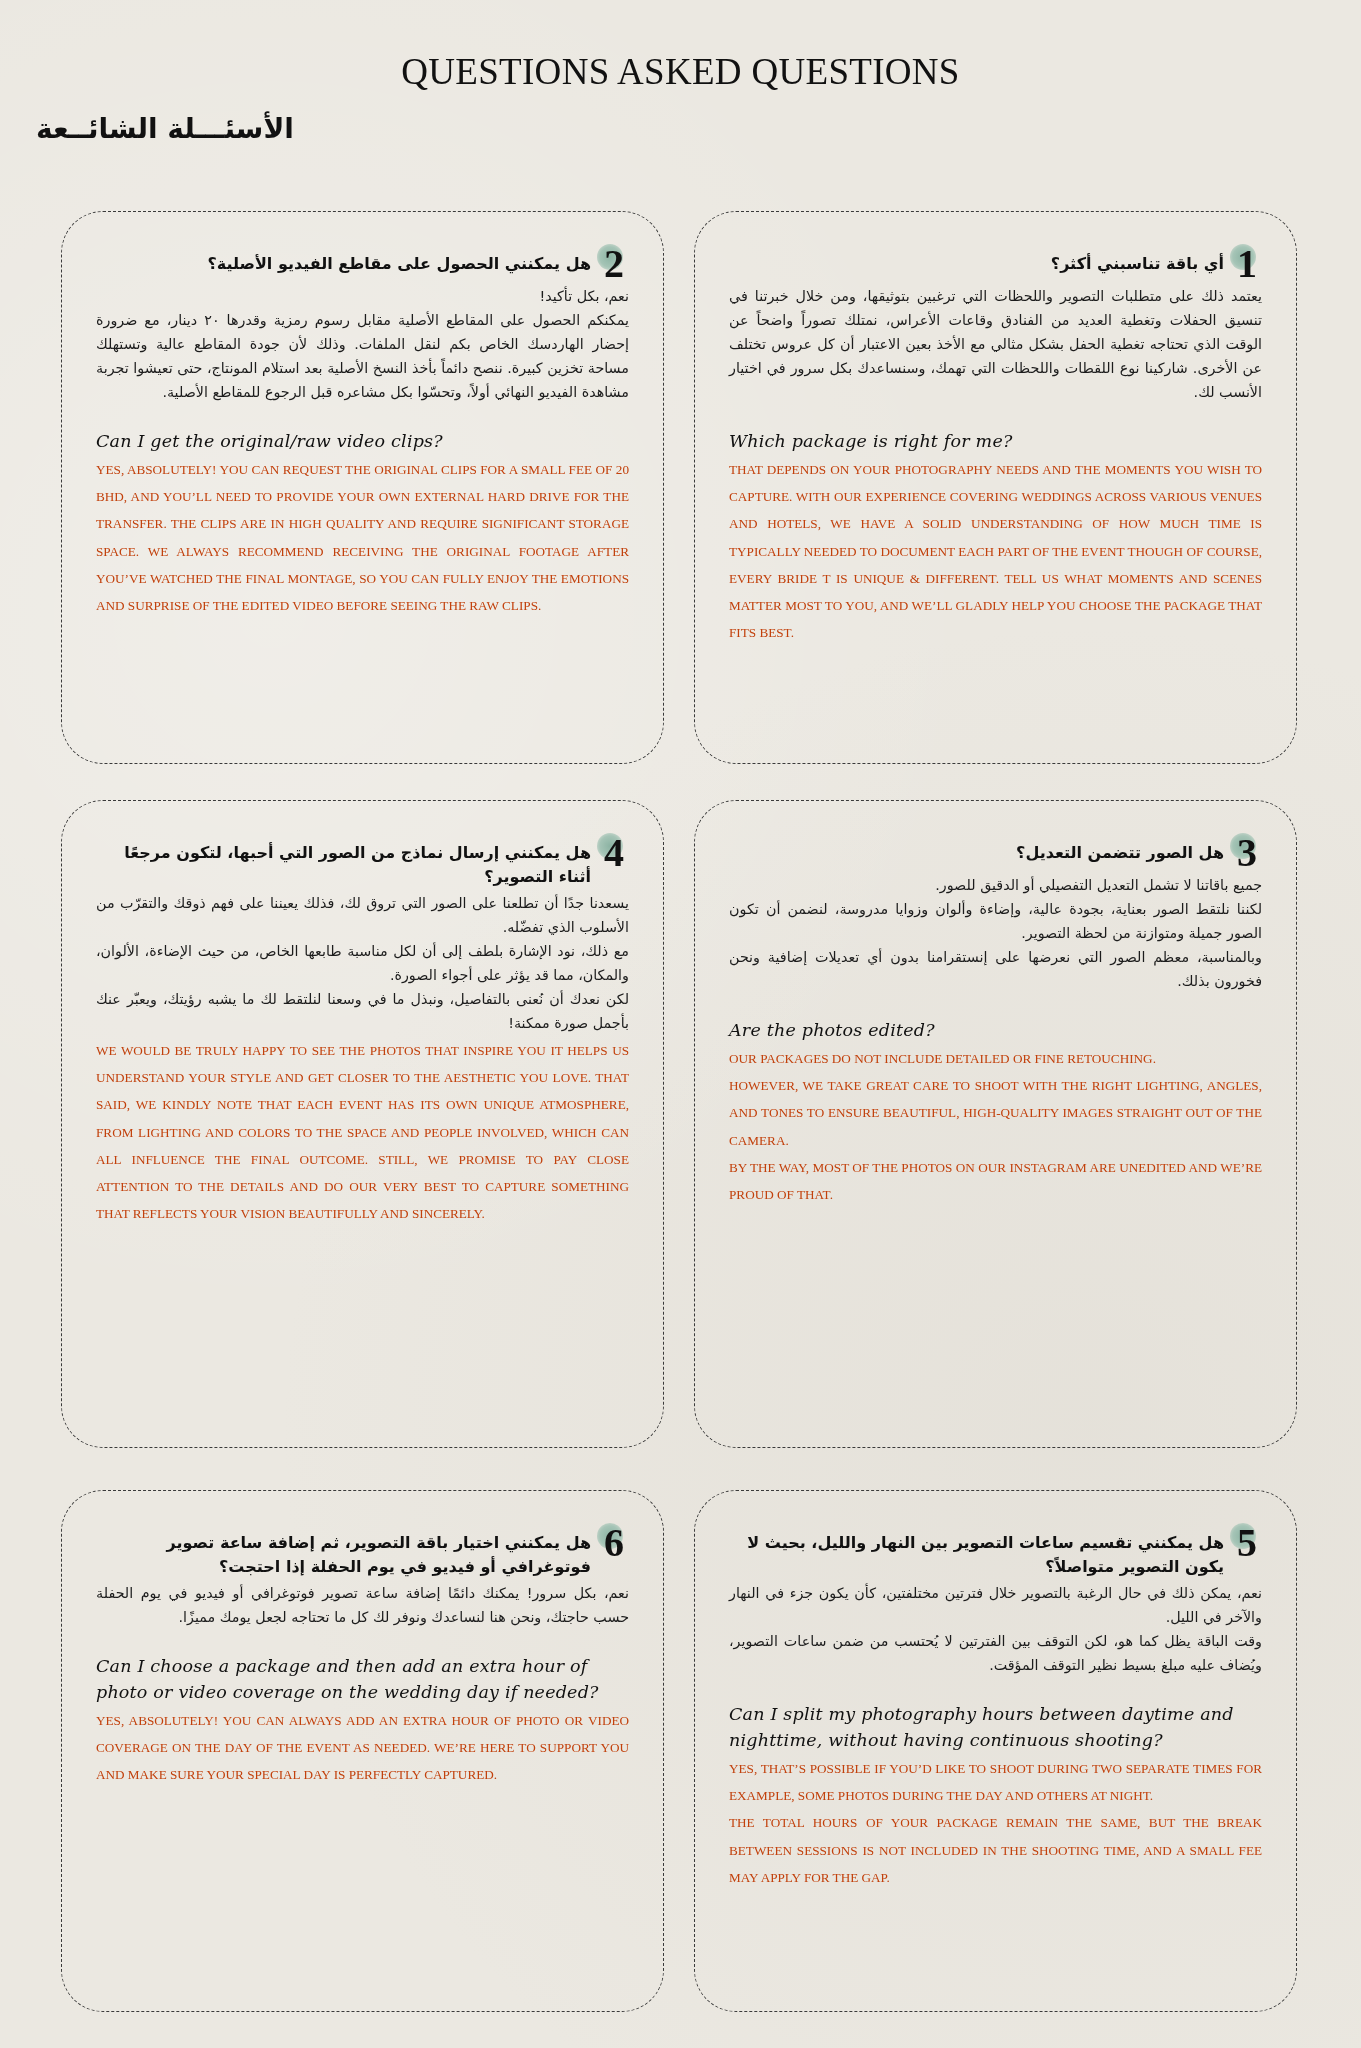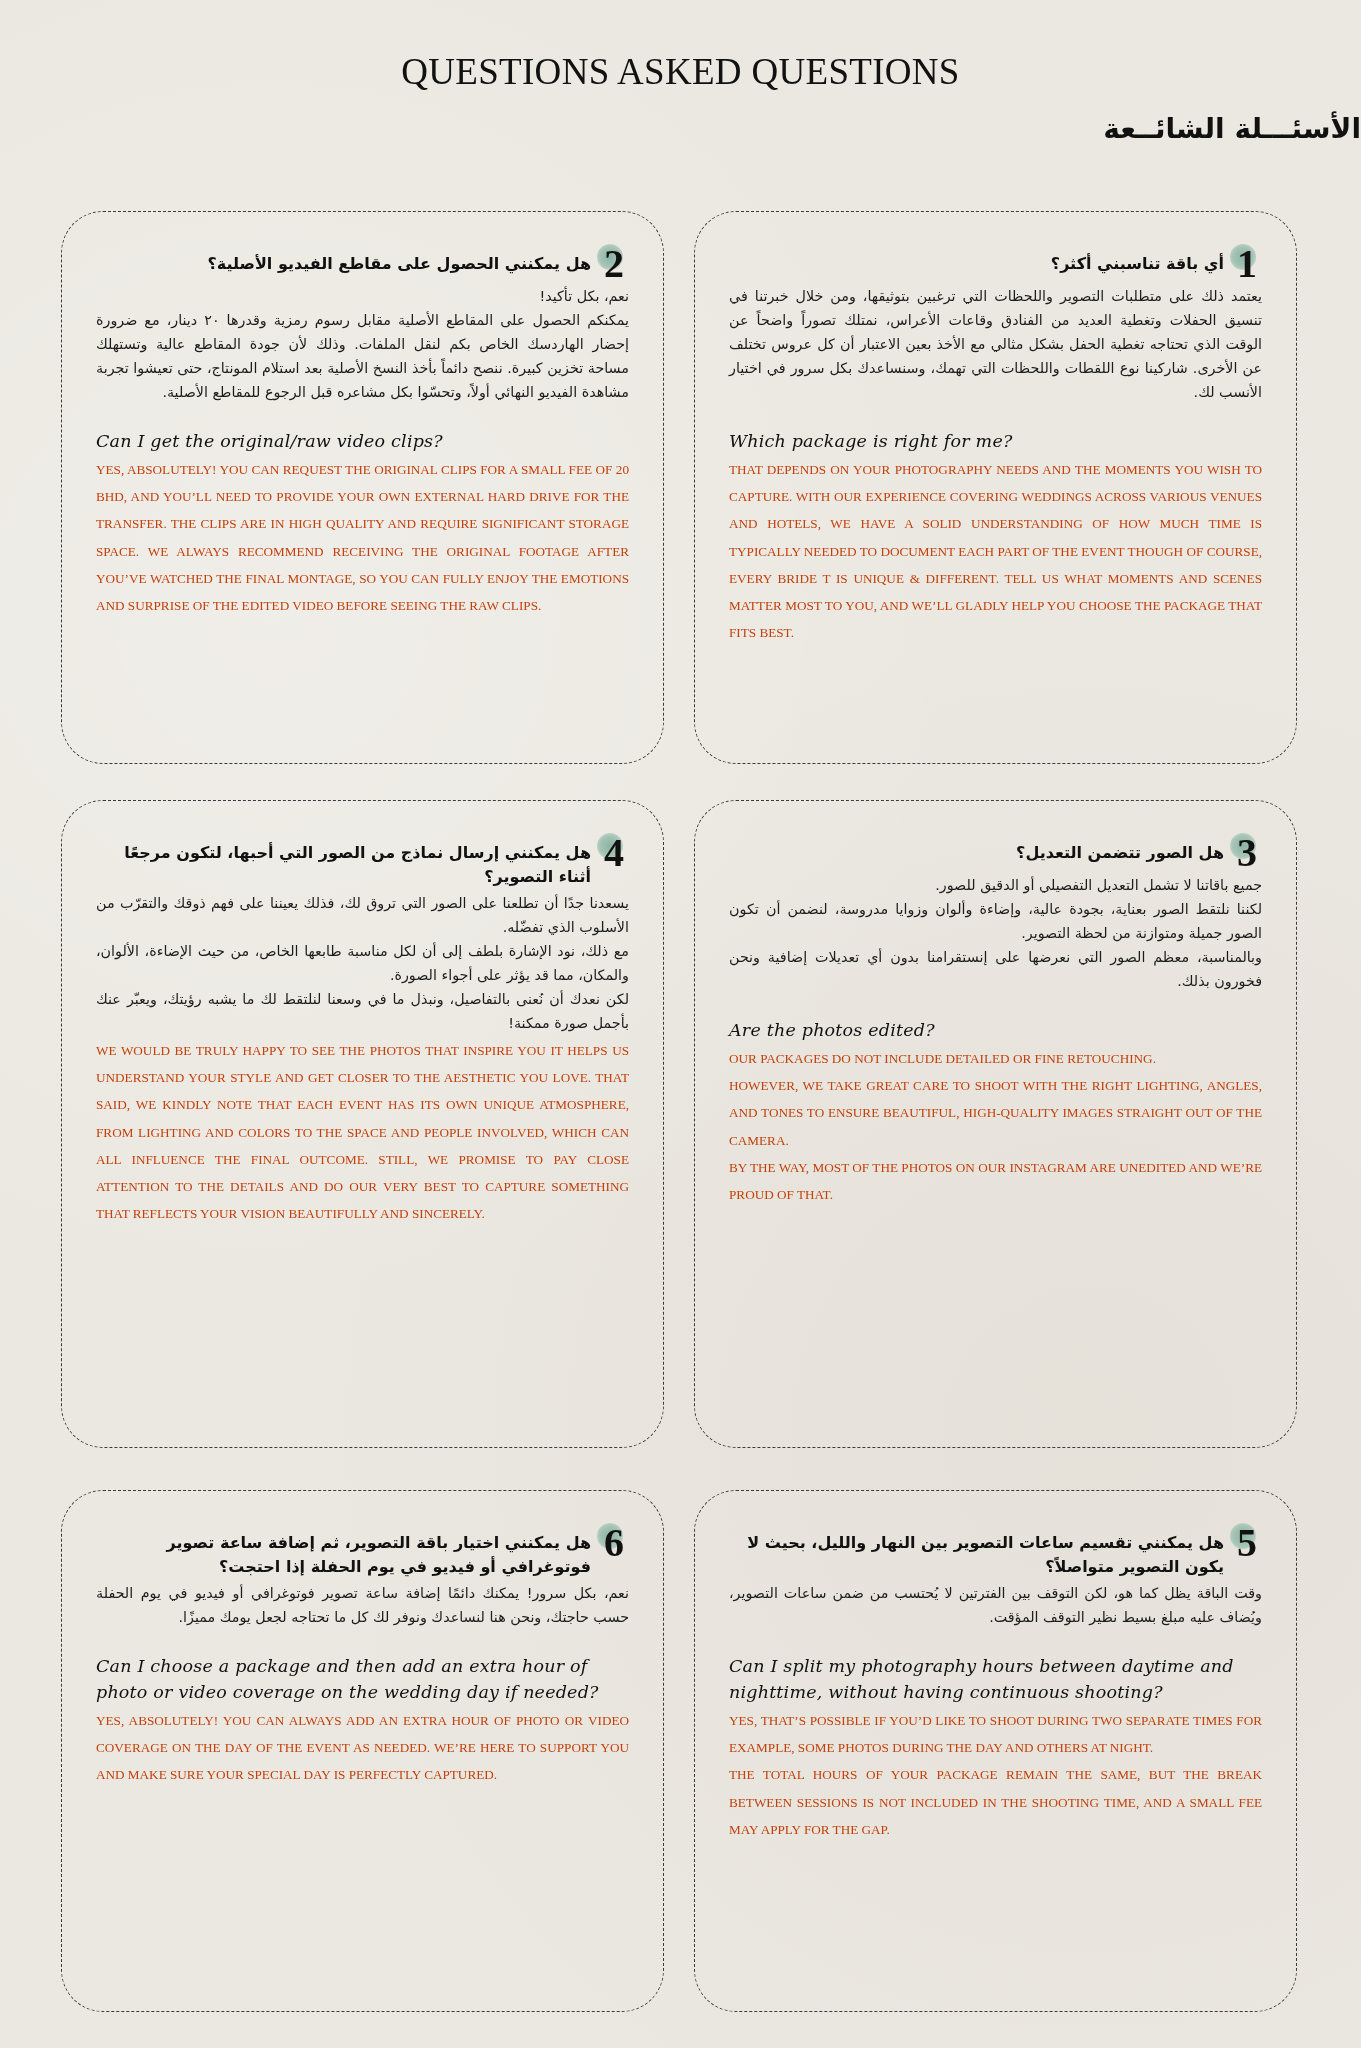--- a/index.html
+++ b/index.html
@@ -10,23 +10,23 @@
       radial-gradient(circle at 20% 30%, rgba(255,255,255,0.25) 0, transparent 40%),
       radial-gradient(circle at 80% 70%, rgba(210,205,195,0.25) 0, transparent 45%);
     color: #1a1a1a;
   }
   .page-title {
     position: absolute; left: 0; right: 0; top: 50px; text-align: center;
     font-family: "Liberation Serif", "DejaVu Serif", serif;
     font-size: 37px; letter-spacing: 0.3px; color: #111;
   }
   .page-title-ar {
-    position: absolute; left: 0; right: 0; top: 112px; text-align: right;
+    position: absolute; left: 0; right: 0; top: 112px; text-align: left;
     font-family: "DejaVu Sans", sans-serif; font-weight: bold;
-    font-size: 28px; color: #111; direction: rtl;
+    font-size: 28px; color: #111; direction: rtl; padding-left: 36px;
   }
   .card {
     position: absolute; box-sizing: border-box;
     border: 1.3px dashed #3a3a3a; border-radius: 42px;
   }
   .c1 { left: 694px; top: 211px; width: 603px; height: 553px; }
   .c2 { left: 61px;  top: 211px; width: 603px; height: 553px; }
   .c3 { left: 694px; top: 800px; width: 603px; height: 648px; }
   .c4 { left: 61px;  top: 800px; width: 603px; height: 648px; }
   .c5 { left: 694px; top: 1490px; width: 603px; height: 522px; }
@@ -144,20 +144,21 @@
   </div>
 </section>
 
 <section class="card c5">
   <div class="inner">
     <div class="q-ar">
       <div class="num"><span>5</span></div>
       <div class="q-ar-text">هل يمكنني تقسيم ساعات التصوير بين النهار والليل، بحيث لا يكون التصوير متواصلاً؟</div>
     </div>
     <div class="a-ar">
+      <p>نعم، يمكن ذلك في حال الرغبة بالتصوير خلال فترتين مختلفتين، كأن يكون جزء في النهار والآخر في الليل.</p>
       <p>وقت الباقة يظل كما هو، لكن التوقف بين الفترتين لا يُحتسب من ضمن ساعات التصوير، ويُضاف عليه مبلغ بسيط نظير التوقف المؤقت.</p>
     </div>
     <div class="q-en">Can I split my photography hours between daytime and nighttime, without having continuous shooting?</div>
     <div class="a-en">
       <p>Yes, that’s possible if you’d like to shoot during two separate times for example, some photos during the day and others at night.</p>
       <p>The total hours of your package remain the same, but the break between sessions is not included in the shooting time, and a small fee may apply for the gap.</p>
     </div>
   </div>
 </section>
 

